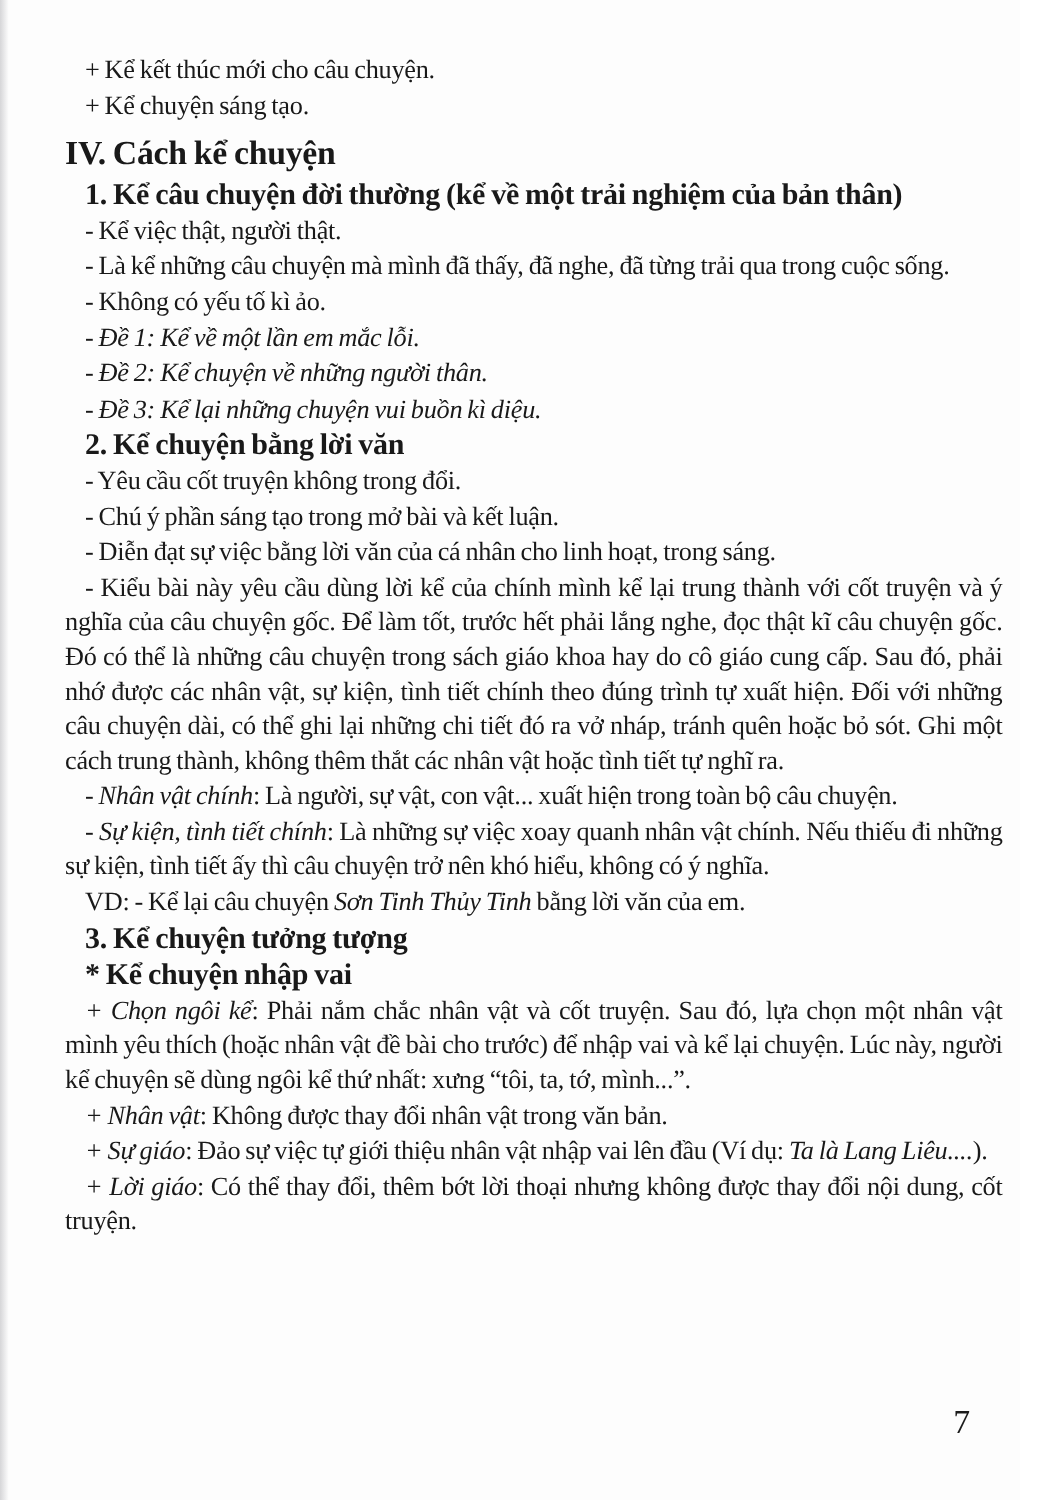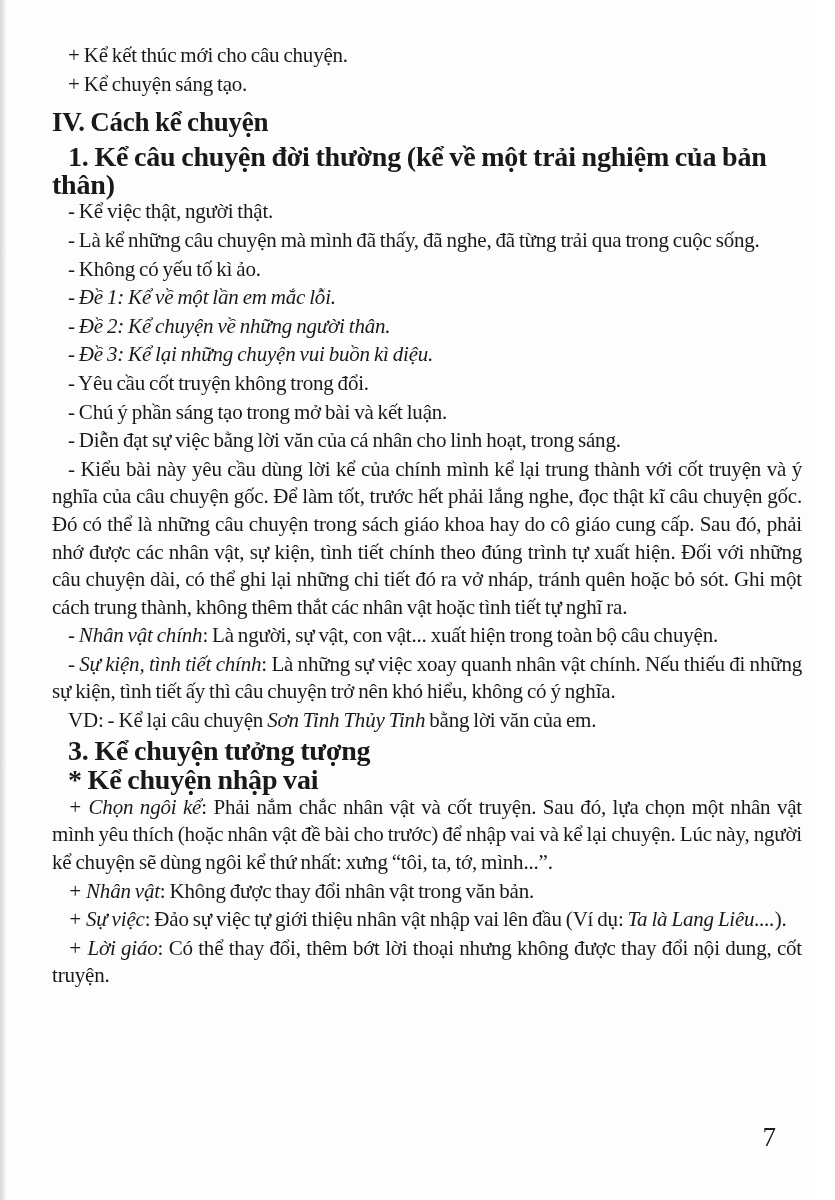--- a/index.html
+++ b/index.html
@@ -40,21 +40,21 @@
   }
   .para.h1 {
     font-size: 27px;
     line-height: 36px;
     font-weight: bold;
     text-indent: 0;
     text-align: left;
     margin: 6px 0 3px 0;
   }
   .para.h2 {
-    font-size: 28px;
+    font-size: 24px;
     font-weight: bold;
     text-align: left;
     margin: 2px 0 0 0;
   }
   .para.body { margin-bottom: 1px; }
   .it   { font-style: italic; }
   .bd   { font-weight: bold; }
   .bdit { font-weight: bold; }
   .page-number {
     position: absolute;
@@ -74,28 +74,29 @@
       <p class="para body"><span>+ Kể kết thúc mới cho câu chuyện.</span></p>
       <p class="para body"><span>+ Kể chuyện sáng tạo.</span></p>
       <p class="para h1"><span class="bd">IV. Cách kể chuyện</span></p>
       <p class="para h2"><span class="bd">1. Kể câu chuyện đời thường (kể về một trải nghiệm của bản thân)</span></p>
       <p class="para body"><span>- Kể việc thật, người thật.</span></p>
       <p class="para body"><span>- Là kể những câu chuyện mà mình đã thấy, đã nghe, đã từng trải qua trong cuộc sống.</span></p>
       <p class="para body"><span>- Không có yếu tố kì ảo.</span></p>
       <p class="para body"><span class="it">- Đề 1: Kể về một lần em mắc lỗi.</span></p>
       <p class="para body"><span class="it">- Đề 2: Kể chuyện về những người thân.</span></p>
       <p class="para body"><span class="it">- Đề 3: Kể lại những chuyện vui buồn kì diệu.</span></p>
+      <p class="para h2"><span class="bd">2. Kể chuyện bằng lời văn</span></p>
       <p class="para body"><span>- Yêu cầu cốt truyện không trong đổi.</span></p>
       <p class="para body"><span>- Chú ý phần sáng tạo trong mở bài và kết luận.</span></p>
       <p class="para body"><span>- Diễn đạt sự việc bằng lời văn của cá nhân cho linh hoạt, trong sáng.</span></p>
       <p class="para body"><span>- Kiểu bài này yêu cầu dùng lời kể của chính mình kể lại trung thành với cốt truyện và ý nghĩa của câu chuyện gốc. Để làm tốt, trước hết phải lắng nghe, đọc thật kĩ câu chuyện gốc. Đó có thể là những câu chuyện trong sách giáo khoa hay do cô giáo cung cấp. Sau đó, phải nhớ được các nhân vật, sự kiện, tình tiết chính theo đúng trình tự xuất hiện. Đối với những câu chuyện dài, có thể ghi lại những chi tiết đó ra vở nháp, tránh quên hoặc bỏ sót. Ghi một cách trung thành, không thêm thắt các nhân vật hoặc tình tiết tự nghĩ ra.</span></p>
       <p class="para body"><span class="it">- Nhân vật chính</span><span>: Là người, sự vật, con vật... xuất hiện trong toàn bộ câu chuyện.</span></p>
       <p class="para body"><span class="it">- Sự kiện, tình tiết chính</span><span>: Là những sự việc xoay quanh nhân vật chính. Nếu thiếu đi những sự kiện, tình tiết ấy thì câu chuyện trở nên khó hiểu, không có ý nghĩa.</span></p>
       <p class="para body"><span>VD: - Kể lại câu chuyện </span><span class="it">Sơn Tinh Thủy Tinh</span><span> bằng lời văn của em.</span></p>
       <p class="para h2"><span class="bd">3. Kể chuyện tưởng tượng</span></p>
       <p class="para h2"><span class="bdit">* Kể chuyện nhập vai</span></p>
       <p class="para body"><span class="it">+ Chọn ngôi kể</span><span>: Phải nắm chắc nhân vật và cốt truyện. Sau đó, lựa chọn một nhân vật mình yêu thích (hoặc nhân vật đề bài cho trước) để nhập vai và kể lại chuyện. Lúc này, người kể chuyện sẽ dùng ngôi kể thứ nhất: xưng “tôi, ta, tớ, mình...”.</span></p>
       <p class="para body"><span class="it">+ Nhân vật</span><span>: Không được thay đổi nhân vật trong văn bản.</span></p>
-      <p class="para body"><span class="it">+ Sự việc</span><span>: Đảo sự việc tự giới thiệu nhân vật nhập vai lên đầu (Ví dụ: </span><span class="it">Ta là Lang Liêu....</span><span>).</span></p>
+      <p class="para body"><span class="it">+ Sự giáo</span><span>: Đảo sự việc tự giới thiệu nhân vật nhập vai lên đầu (Ví dụ: </span><span class="it">Ta là Lang Liêu....</span><span>).</span></p>
       <p class="para body"><span class="it">+ Lời giáo</span><span>: Có thể thay đổi, thêm bớt lời thoại nhưng không được thay đổi nội dung, cốt truyện.</span></p>
     </main>
   <div class="page-number">7</div>
 </div>
 
 </body></html>

